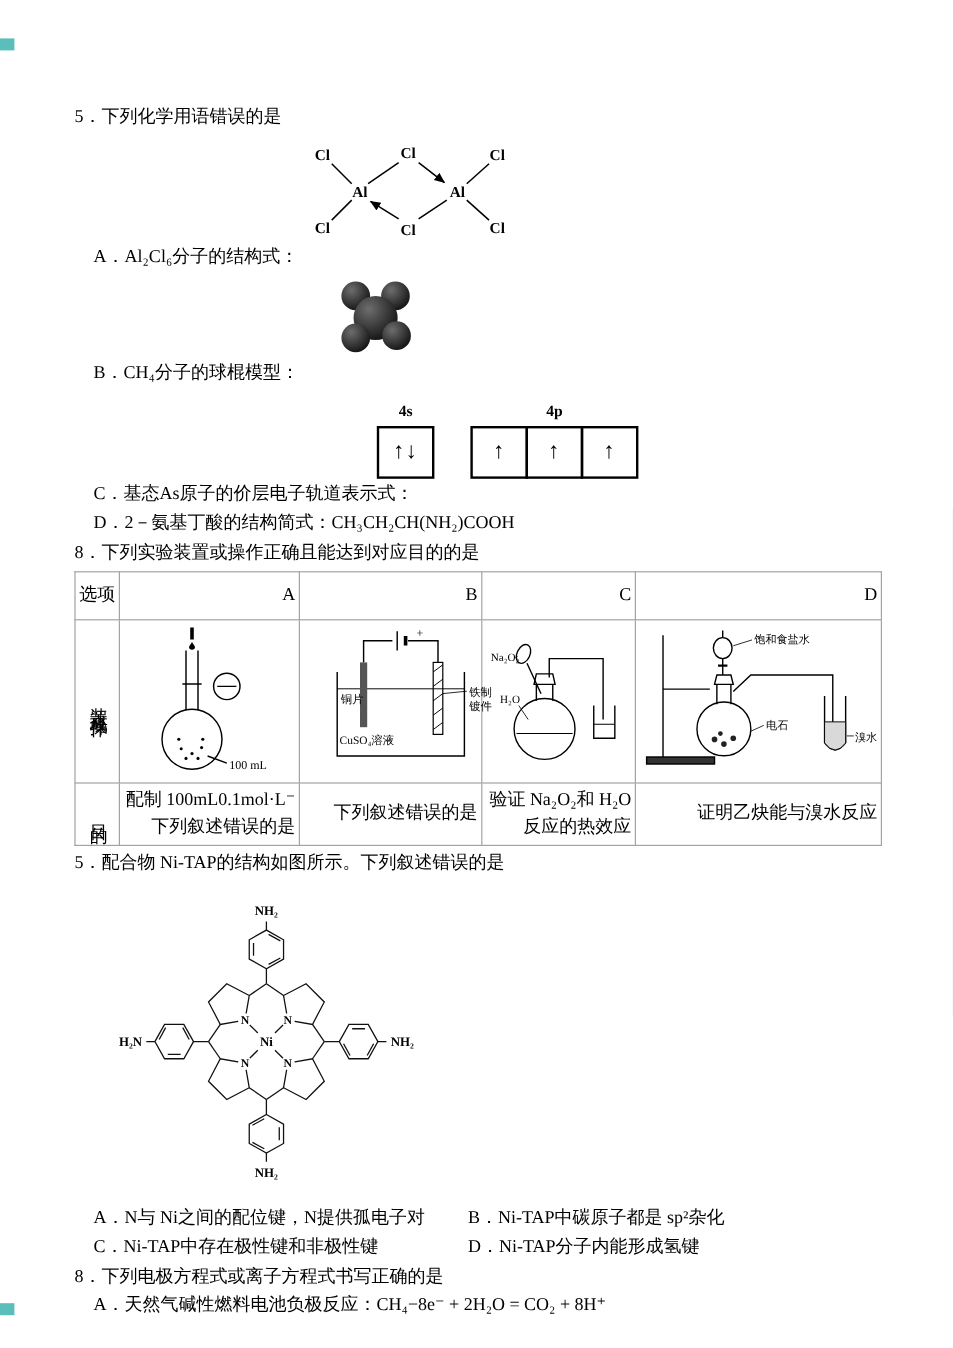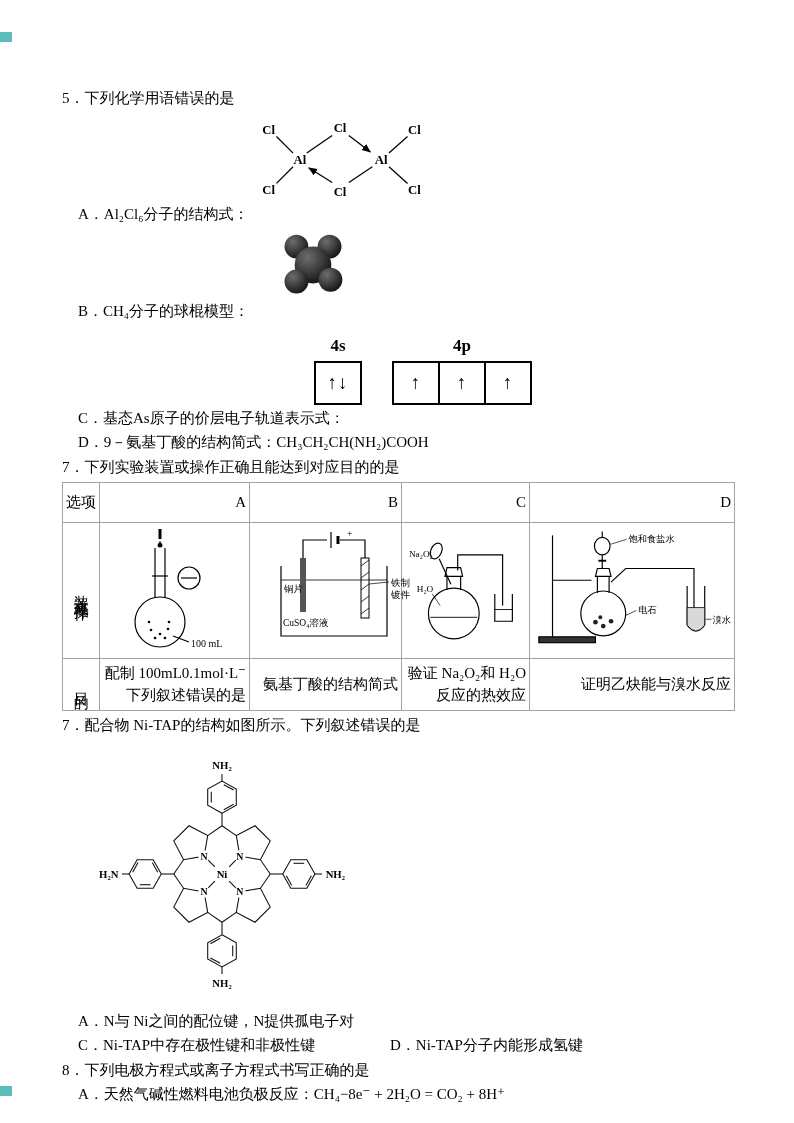--- a/index.html
+++ b/index.html
@@ -23,21 +23,21 @@
   .diagram { display:block; }
   .al2cl6-wrap { margin:2px 0 0 182px; }
   .ch4-wrap    { margin:6px 0 0 212px; }
   .orb-wrap    { margin:10px 0 2px 252px; }
 
   svg text { font-family:"Liberation Serif","DejaVu Serif",serif; }
 
   
   .orbital-row { display:flex; align-items:flex-end; gap:30px; }
   .orb-group { display:flex; flex-direction:column; align-items:center; }
-  .orb-label { font-weight:bold; font-size:17px; margin-bottom:3px; }
+  .orb-label { font-weight:bold; font-size:13px; margin-bottom:3px; }
   .orb-boxes { display:flex; }
   .orb-box {
     width:44px; height:40px; border:2px solid #000;
     display:flex; align-items:center; justify-content:center;
     font-size:19px; letter-spacing:1px;
   }
   .orb-box + .orb-box { margin-left:-2px; }
 
   
   table.exp { border-collapse:collapse; margin-top:3px; table-layout:fixed; width:672px; }
@@ -133,25 +133,25 @@
           <div class="orb-label">4p</div>
           <div class="orb-boxes">
             <span class="orb-box">↑</span>
             <span class="orb-box">↑</span>
             <span class="orb-box">↑</span>
           </div>
         </div>
       </div>
     </div>
     <div class="line">C．基态As原子的价层电子轨道表示式：</div>
-    <div class="line">D．9－氨基丁酸的结构简式：CH₃CH₂CH(NH₂)COOH</div>
+    <div class="line">D．2－氨基丁酸的结构简式：CH₃CH₂CH(NH₂)COOH</div>
   </div>
 
   <div>
-    <div class="stem">7．下列实验装置或操作正确且能达到对应目的的是</div>
+    <div class="stem">8．下列实验装置或操作正确且能达到对应目的的是</div>
 
     <table class="exp">
       <tbody>
           <tr class="hdr">
         <th class="col-sel">选项</th>
         <th class="col-a">A</th>
         <th class="col-b">B</th>
         <th class="col-c">C</th>
         <th class="col-d">D</th>
       </tr>
@@ -276,30 +276,30 @@
             <line x1="177" y1="94" x2="183" y2="94" stroke="#000" stroke-width="0.7"></line>
           </svg>
         </td>
       </tr>
 
       <tr class="purp">
         <td>
           <div class="vlabel">目的</div>
         </td>
         <td>配制 100mL0.1mol·L⁻下列叙述错误的是</td>
-        <td>氨基丁酸的结构简式</td>
+        <td>下列叙述错误的是</td>
         <td>验证 Na₂O₂和 H₂O反应的热效应</td>
         <td>证明乙炔能与溴水反应</td>
       </tr>
     </tbody>
       </table>
   </div>
 
   <div>
-    <div class="stem">7．配合物 Ni-TAP的结构如图所示。下列叙述错误的是</div>
+    <div class="stem">5．配合物 Ni-TAP的结构如图所示。下列叙述错误的是</div>
 
     <div class="nitap-wrap">
       <svg class="diagram" width="268" height="268" viewBox="0 0 300 300">
         <defs>
           <g id="pyr" stroke="#111" stroke-width="1.2" fill="none">
             <polygon points="170,130 166,107 187,96 204,113 193,134"></polygon>
             <line x1="166" y1="134" x2="158" y2="142"></line>
           </g>
           <g id="arm" stroke="#111" stroke-width="1.2" fill="none">
             <line x1="166" y1="107" x2="150" y2="96"></line>
@@ -343,20 +343,21 @@
           <text x="150" y="32" text-anchor="middle">NH₂</text>
           <text x="266" y="154" text-anchor="start">NH₂</text>
           <text x="150" y="276" text-anchor="middle">NH₂</text>
           <text x="34" y="154" text-anchor="end">H₂N</text>
         </g>
       </svg>
     </div>
 
     <div class="opt2col line">
       <div class="c1">A．N与 Ni之间的配位键，N提供孤电子对</div>
+      <div class="c2">B．Ni-TAP中碳原子都是 sp²杂化</div>
     </div>
     <div class="opt2col line">
       <div class="c1">C．Ni-TAP中存在极性键和非极性键</div>
       <div class="c2">D．Ni-TAP分子内能形成氢键</div>
     </div>
   </div>
 
   <div>
     <div class="stem">8．下列电极方程式或离子方程式书写正确的是</div>
     <div class="line">A．天然气碱性燃料电池负极反应：CH₄−8e⁻ + 2H₂O = CO₂ + 8H⁺</div>

